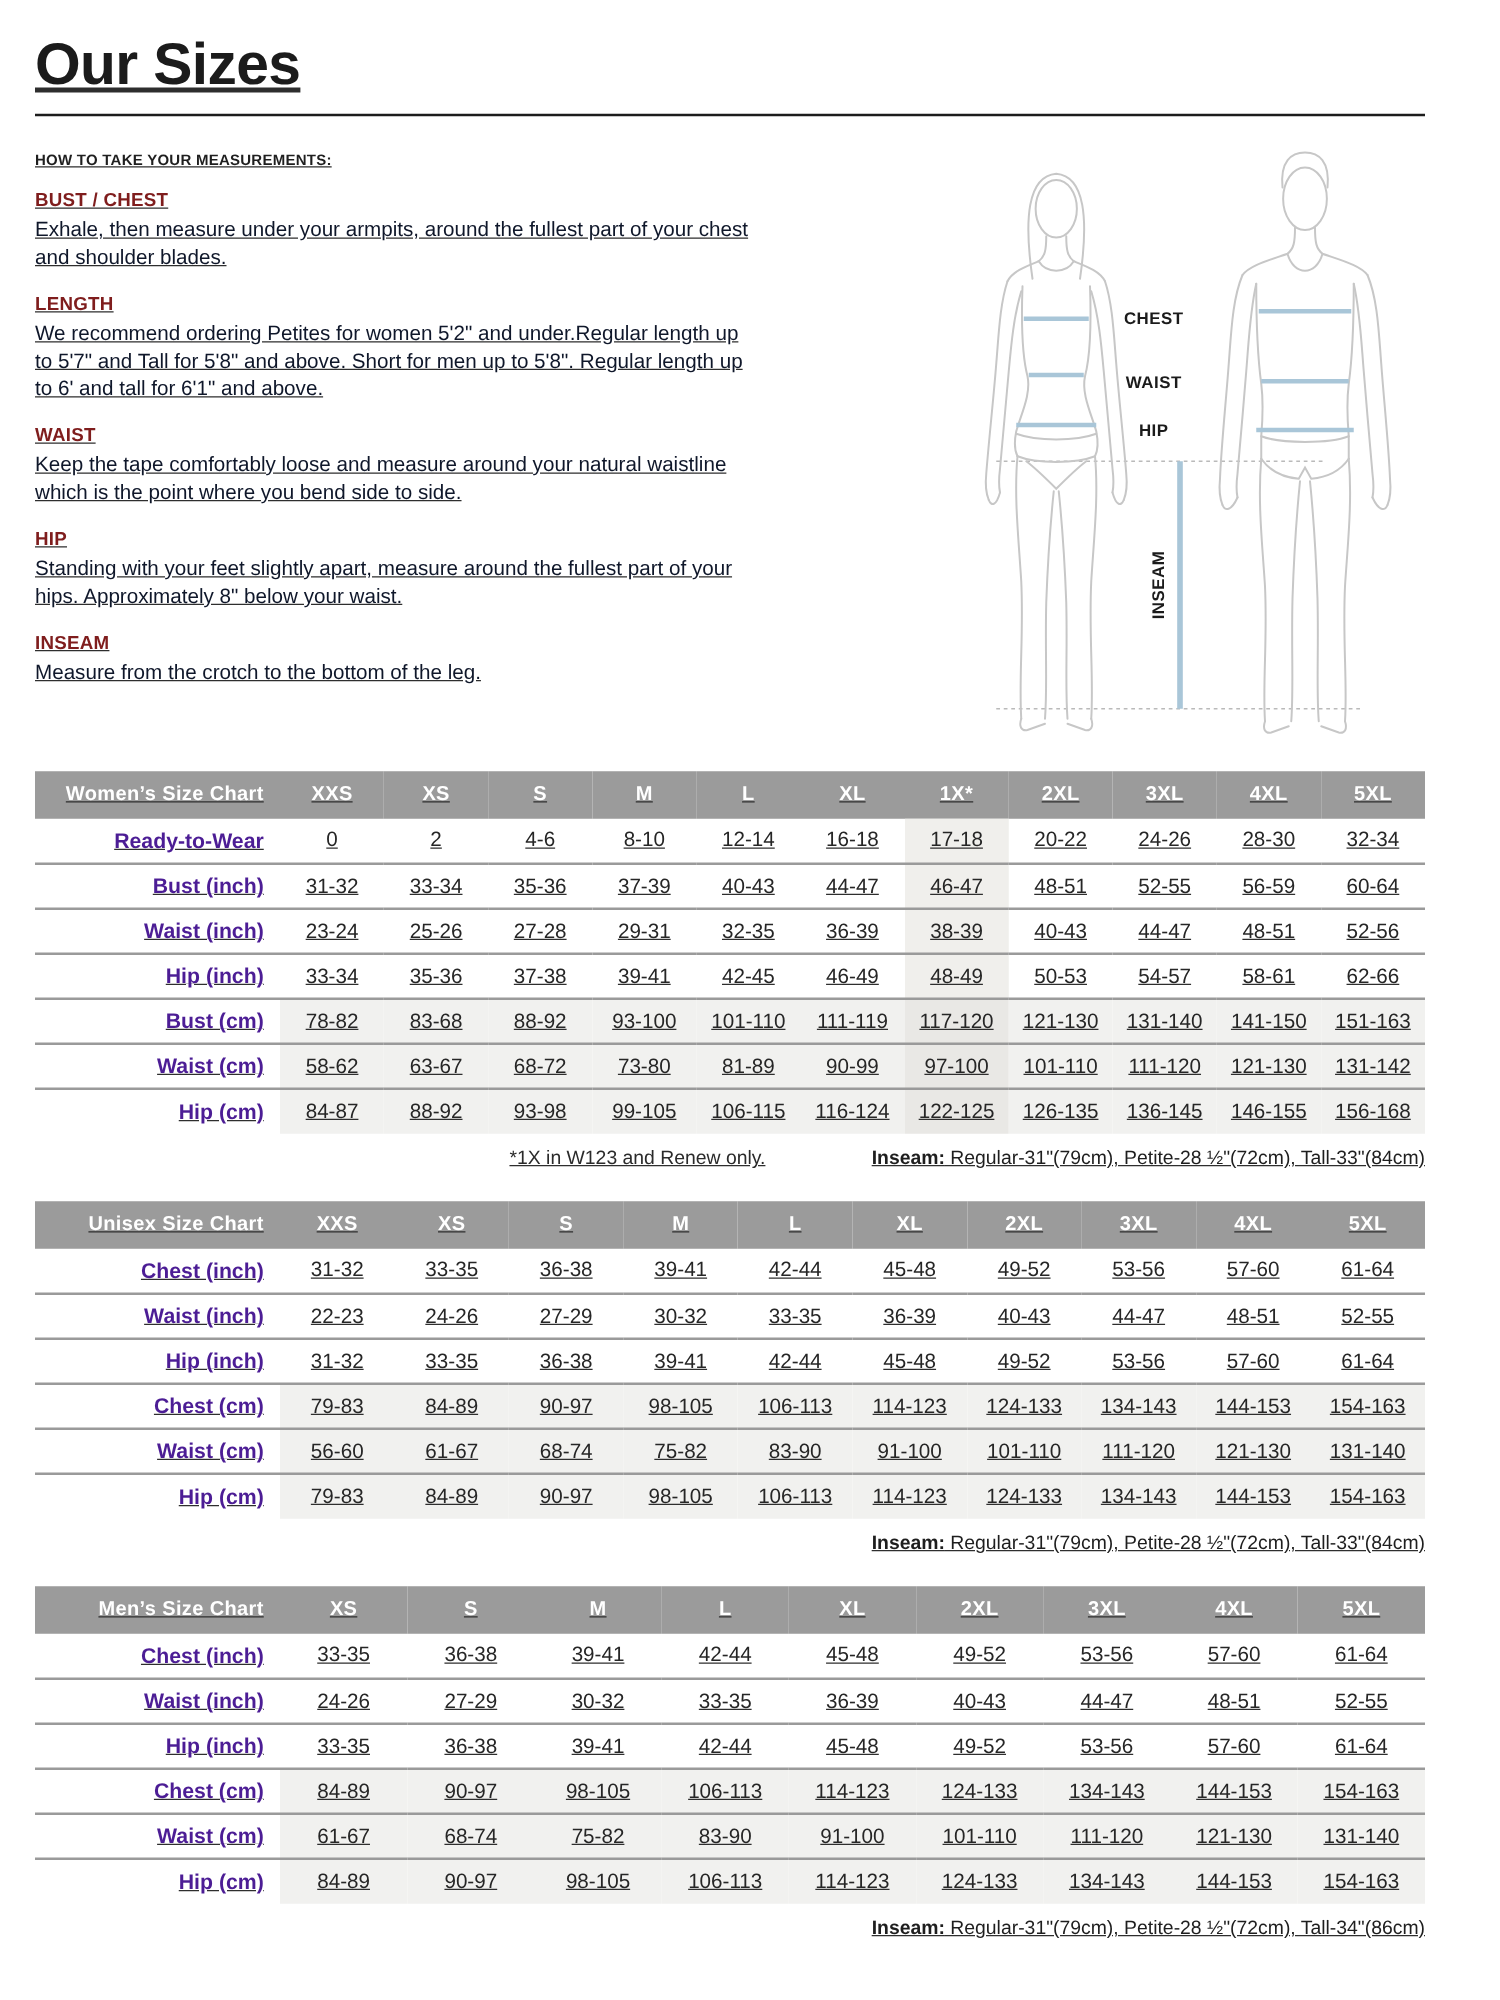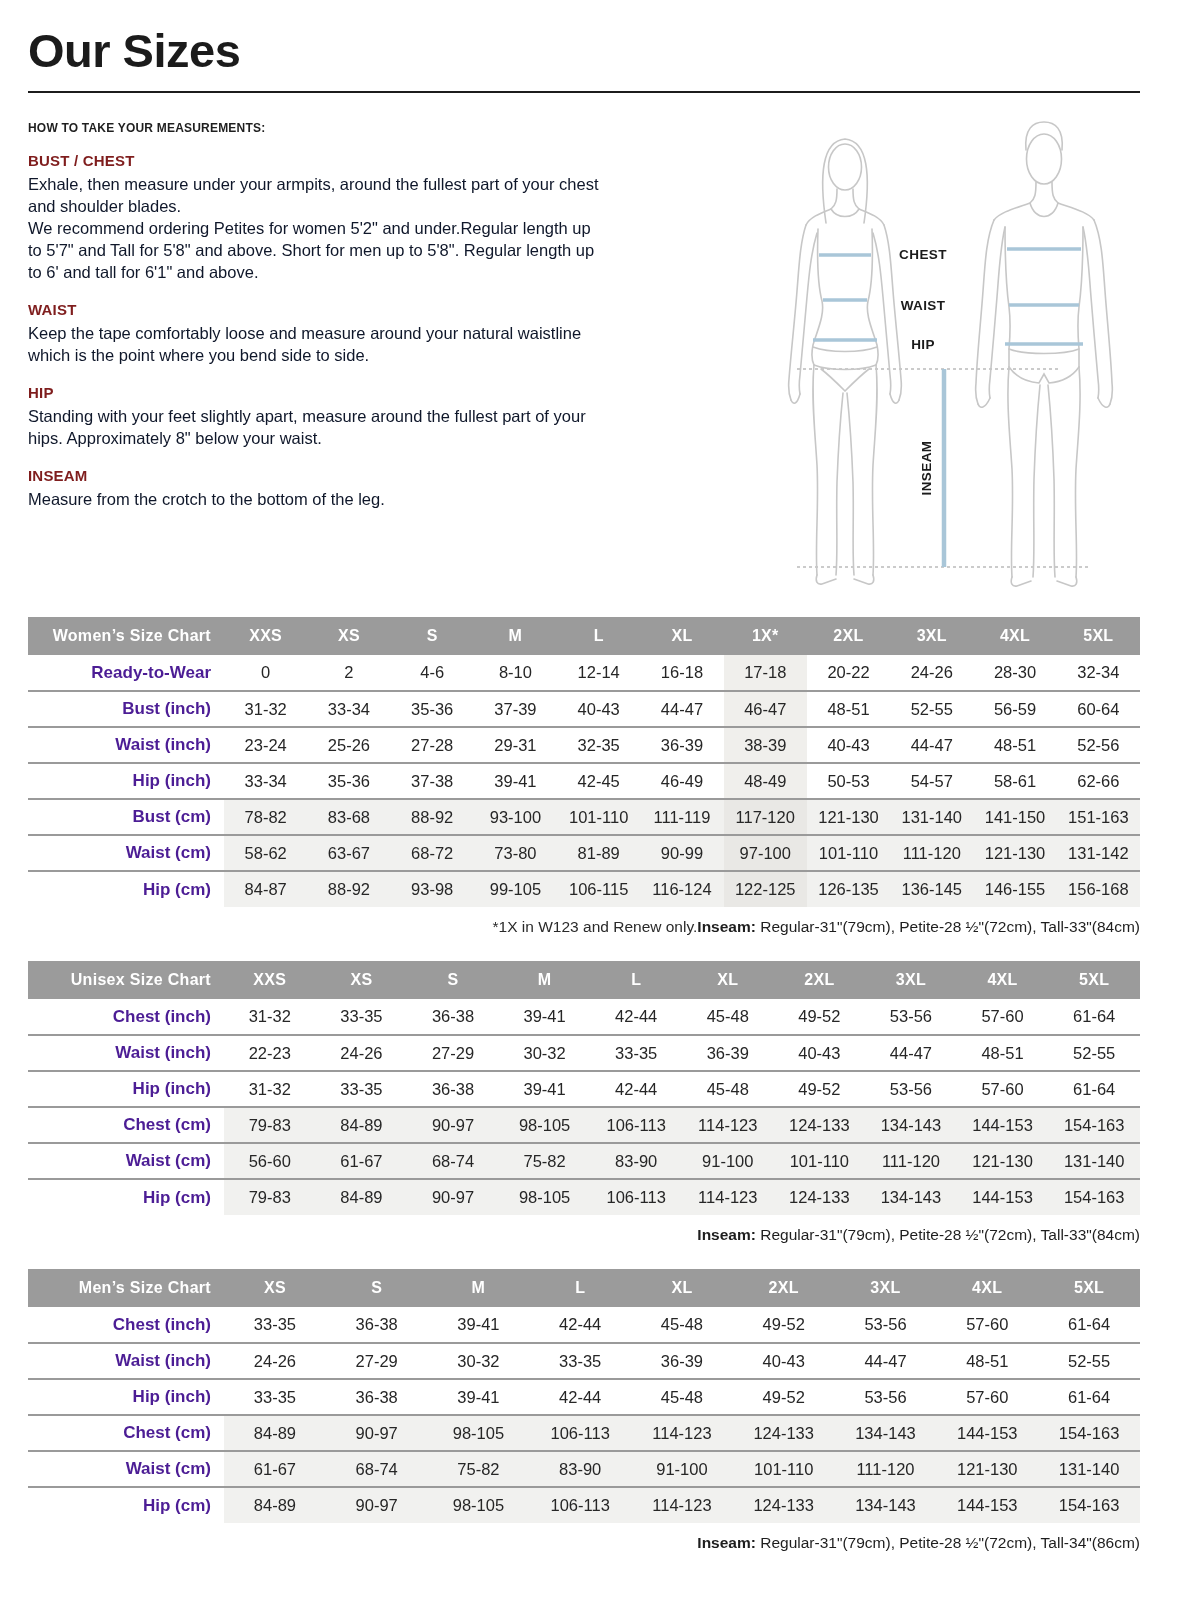--- a/index.html
+++ b/index.html
@@ -3,21 +3,21 @@
 <meta charset="utf-8">
 <style>
   * { box-sizing: border-box; }
   html,body { margin:0; padding:0; background:#ffffff; }
   body {
     width:1200px;
     font-family:"Liberation Sans","DejaVu Sans",sans-serif;
     color:#2e2e2e;
     -webkit-font-smoothing:antialiased;
   }
-  .page { width:1168px; min-height:1600px; padding:26px 28px 18px; }
+  .page { width:1168px; min-height:1600px; padding:26px 28px 18px;text-decoration:underline; }
 
   
   h1.page-title {
     margin:0 0 16px; font-size:47px; line-height:1.05; font-weight:800;
     letter-spacing:-0.5px; color:#1b1b1b;
   }
   .title-rule { border:none; border-top:2px solid #1c1c1c; margin:0 0 24px; }
 
   
   .top { display:flex; margin-bottom:20px; }
@@ -54,21 +54,21 @@
   table.size-table tbody td {
     text-align:center; font-size:16.5px; color:#262626; height:36px;
   }
   table.size-table tbody tr + tr th,
   table.size-table tbody tr + tr td { border-top:2px solid var(--rule,#9a9a9a); }
   table.size-table tbody tr.shaded td { background:var(--row_shaded,#f1f1ef); }
   table.size-table tbody td.hl { background:var(--col_highlight,#f0efec);margin-top:12px; }
   table.size-table tbody tr.shaded td.hl { background:var(--col_highlight_shaded,#e9e8e5); }
 
   .footnote {
-    display:flex; justify-content:flex-end; align-items:baseline; 
+    display:flex; justify-content:flex-end; align-items:baseline; gap:85px;
     font-size:15.5px; color:#1e1e1e; margin:11px 0 25px;
   }
   .footnote .fn-left { color:#2a2a2a; }
   .footnote .fn-inseam b { font-weight:700; }
 </style>
 </head>
 <body>
 
 <div class="page">
 
@@ -78,20 +78,21 @@
   <div class="top">
     <div class="instructions">
       <h2>HOW TO TAKE YOUR MEASUREMENTS:</h2>
       <div id="sections">
           <div class="m-section">
             <h3>BUST / CHEST</h3>
             <p>Exhale, then measure under your armpits, around the fullest part of your chest
 and shoulder blades.</p>
           </div>
           <div class="m-section">
+            <h3>LENGTH</h3>
             <p>We recommend ordering Petites for women 5'2" and under.Regular length up
 to 5'7" and Tall for 5'8" and above. Short for men up to 5'8". Regular length up
 to 6' and tall for 6'1" and above.</p>
           </div>
           <div class="m-section">
             <h3>WAIST</h3>
             <p>Keep the tape comfortably loose and measure around your natural waistline
 which is the point where you bend side to side.</p>
           </div>
           <div class="m-section">

